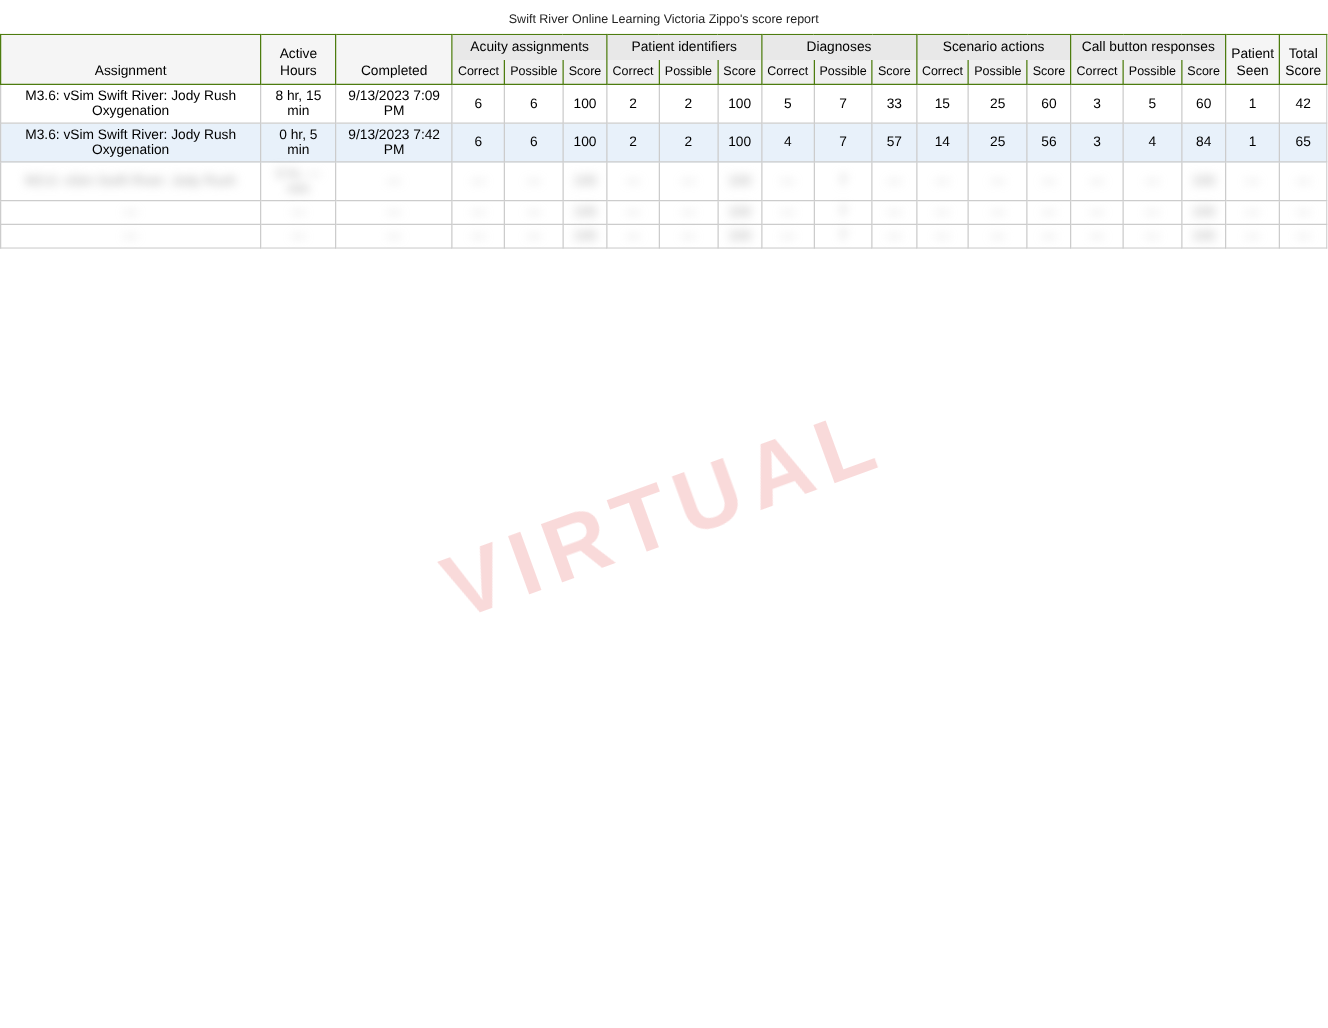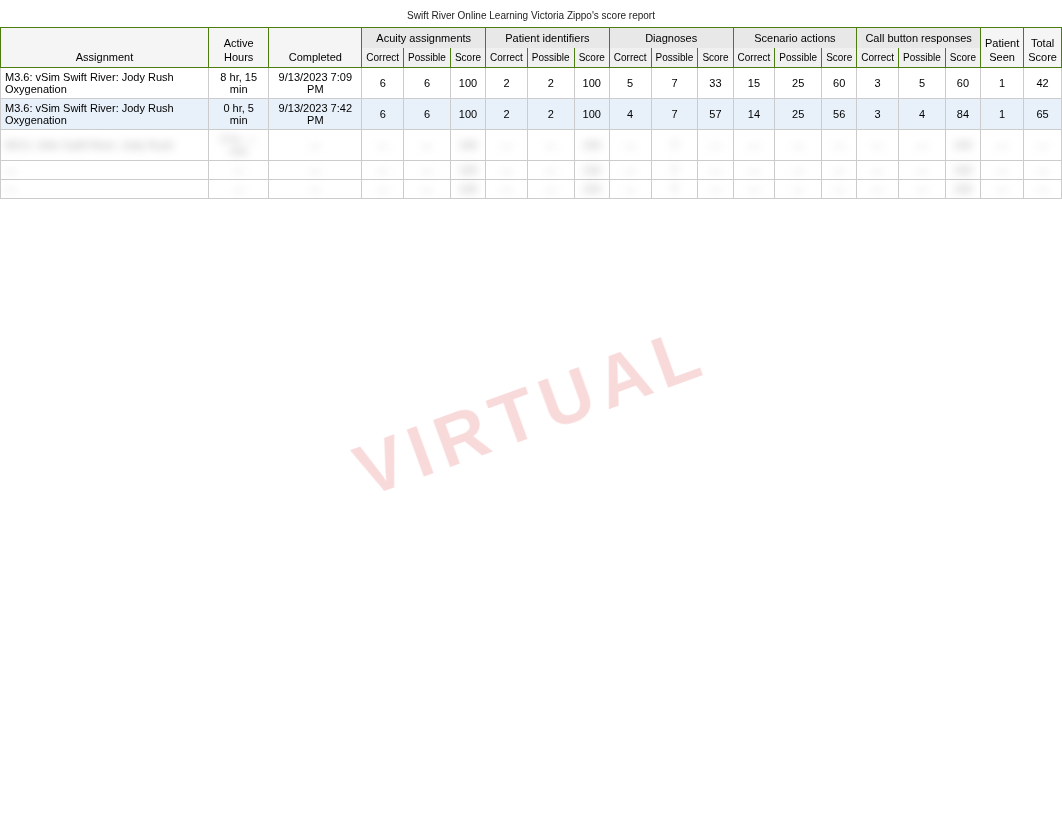--- a/index.html
+++ b/index.html
@@ -46,21 +46,21 @@
       font-weight: normal;
       font-size: 10px;
     }
     tbody tr td {
       border: 1px solid #ccc;
       padding: 3px 4px;
       text-align: center;
       vertical-align: middle;
     }
     tbody tr td.assignment-cell {
-      text-align: left;
+      text-align: center;
       min-width: 90px;
     }
     .blurred {
       filter: blur(4px);
       color: #aaa;
       user-select: none;
     }
     .highlight-row {
       background: rgba(100, 160, 220, 0.15);
     }

